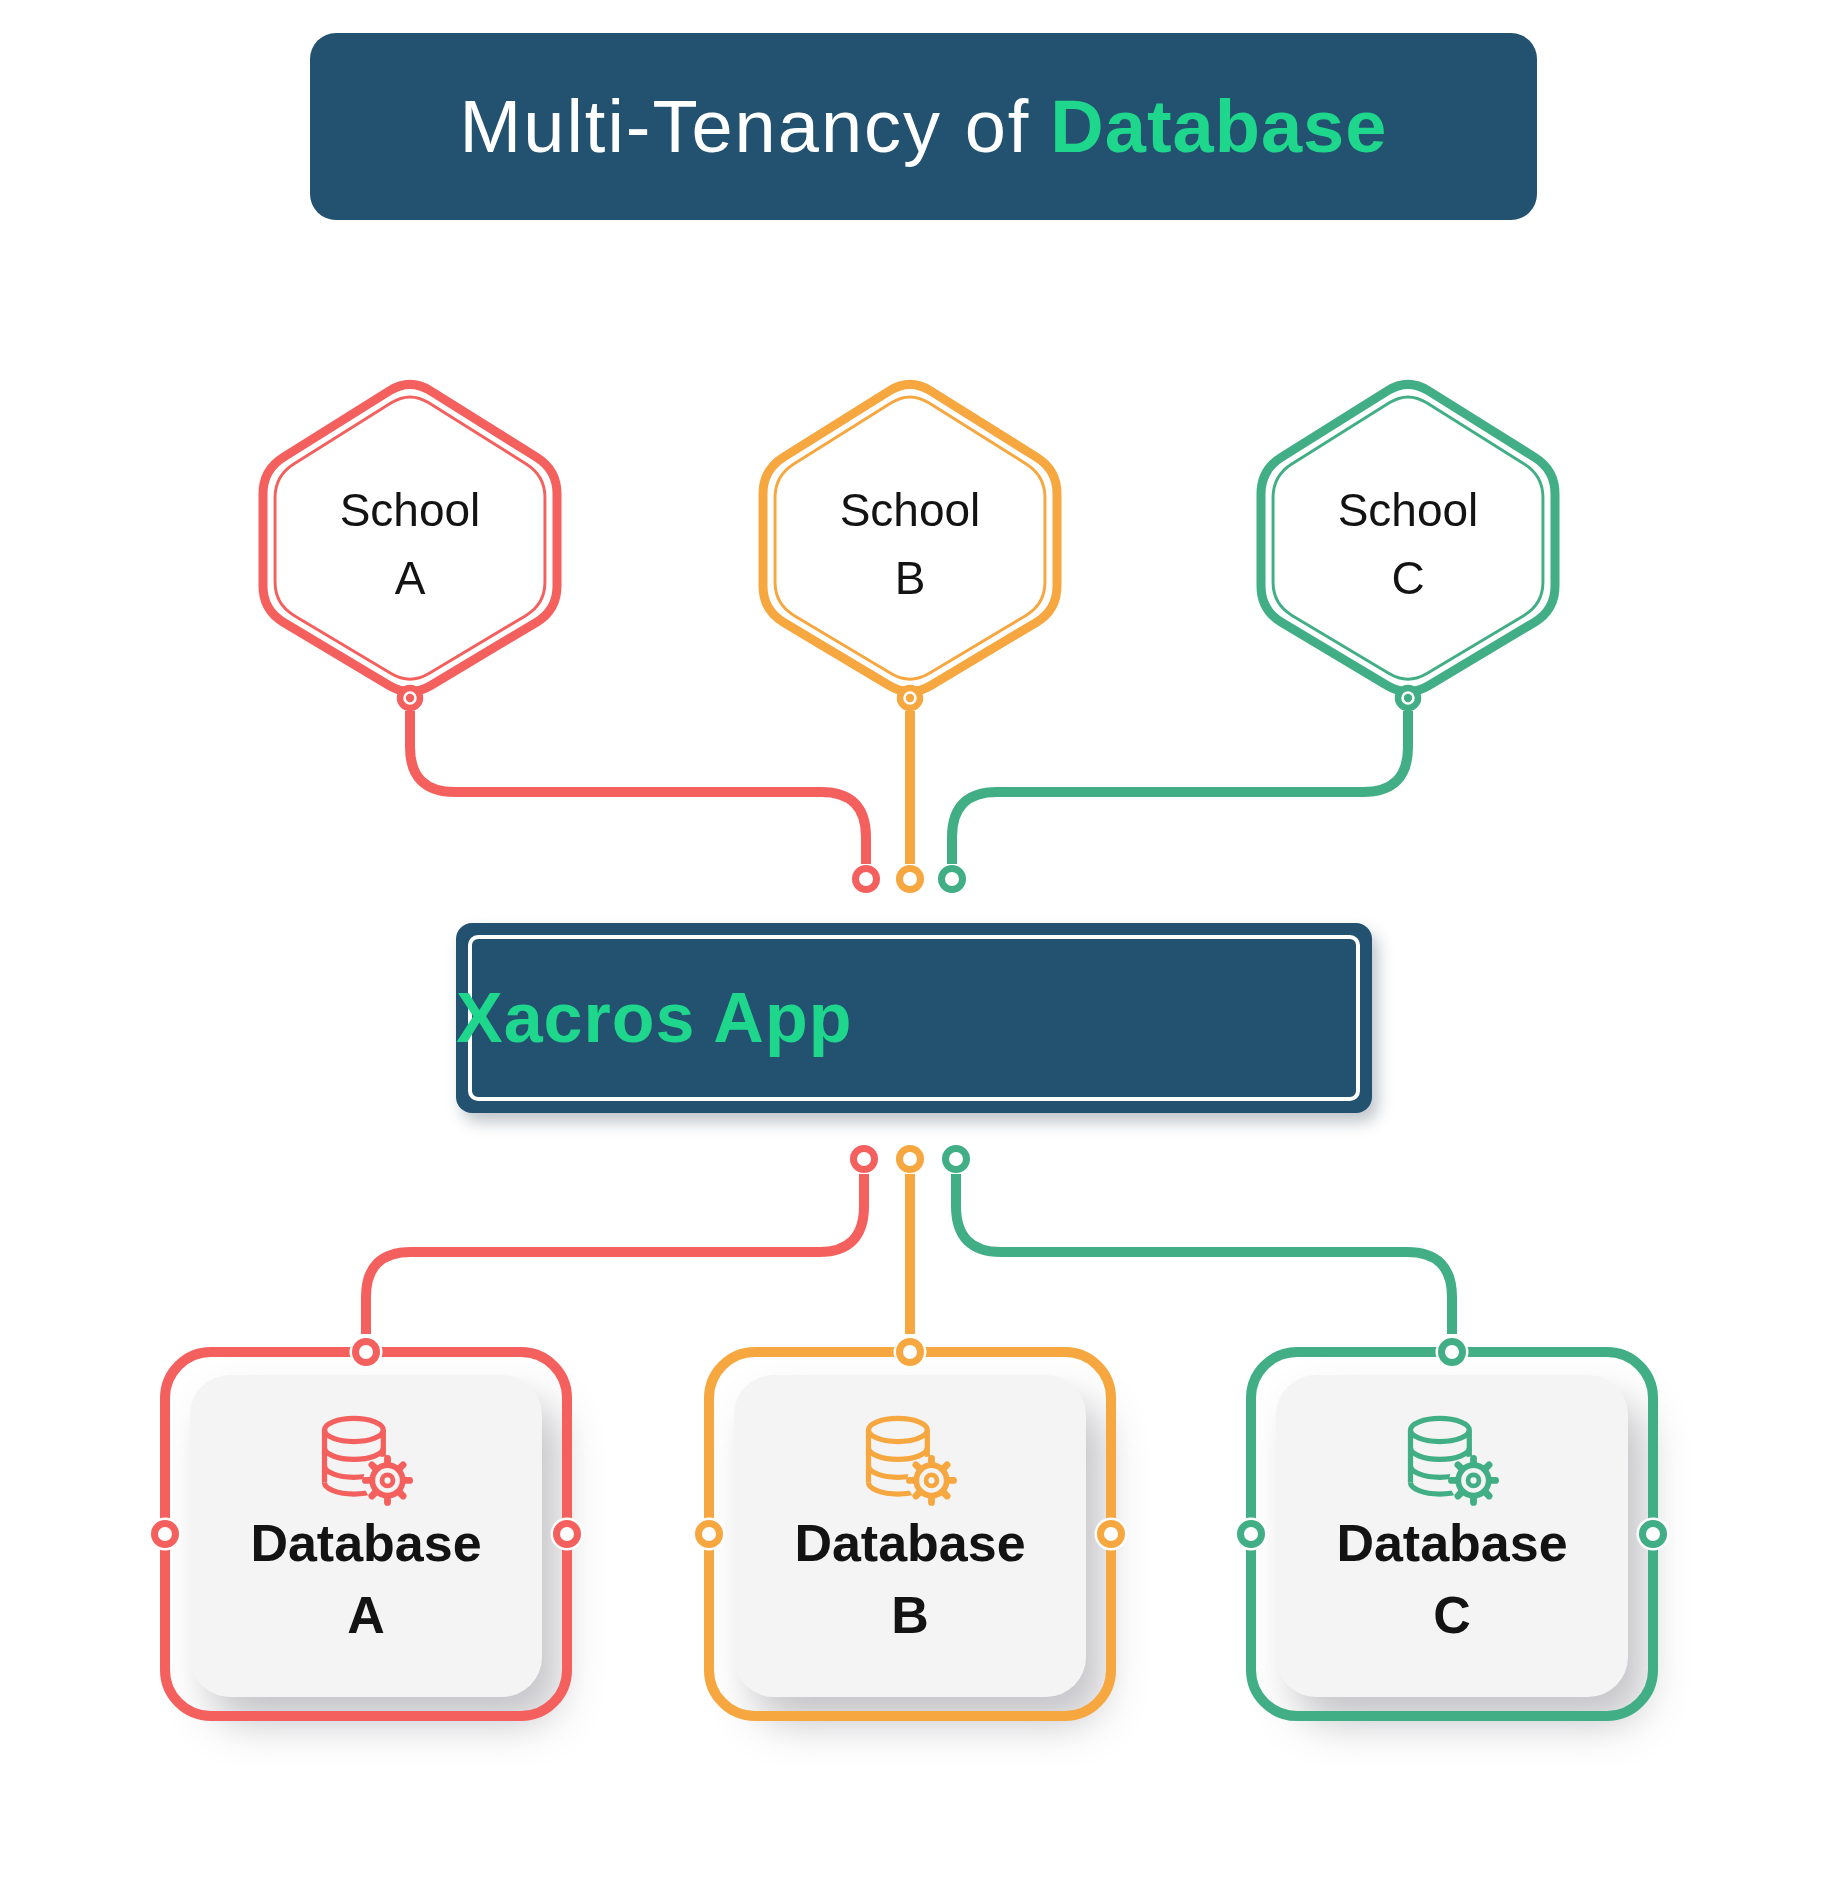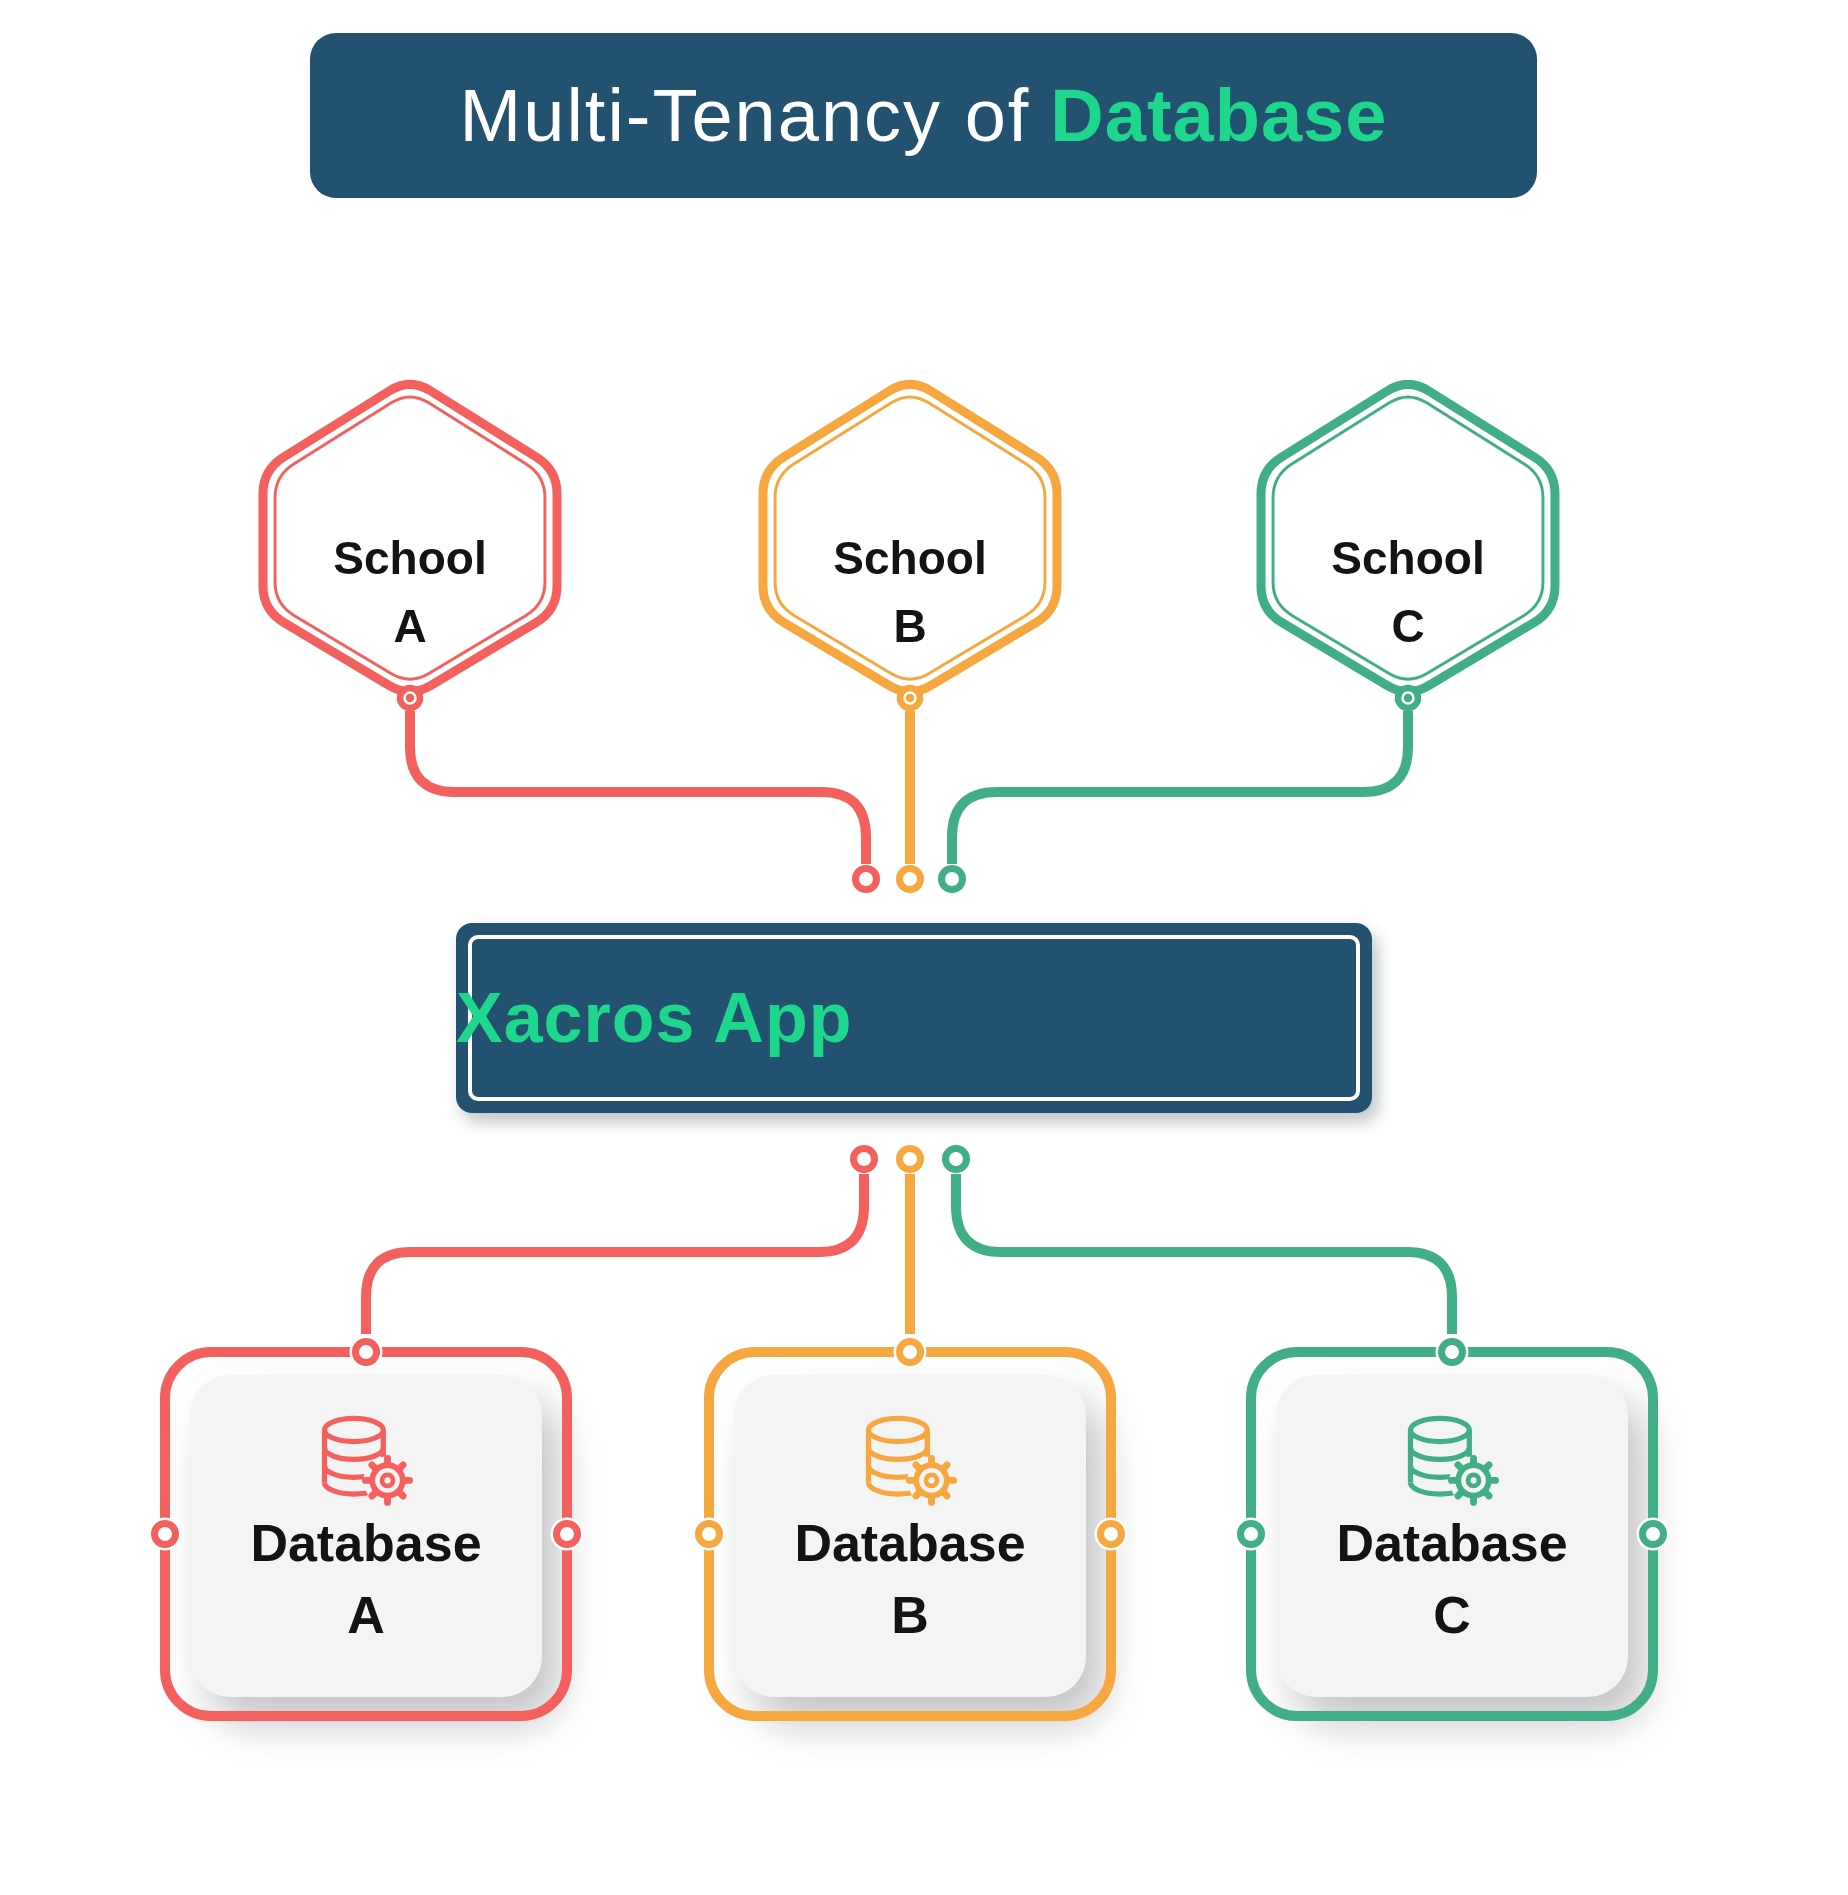--- a/index.html
+++ b/index.html
@@ -4,37 +4,37 @@
 <style>
   html,body{margin:0;padding:0;background:#fff;}
   #canvas{
     position:relative;width:1848px;height:1895px;background:var(--page-bg,#fff);
     font-family:"Liberation Sans",sans-serif;overflow:hidden;
   }
   #wires{position:absolute;left:0;top:0;pointer-events:none;}
 
   
   .header{
-    position:absolute;left:310px;top:33px;width:1227px;height:165px;
+    position:absolute;left:310px;top:33px;width:1227px;height:187px;
     background:var(--header-bg,#235270);border-radius:26px;
     display:flex;align-items:center;justify-content:center;
   }
   .title-prefix{
     color:var(--title-text,#fff);font-size:74px;font-weight:300;
     letter-spacing:2px;margin-right:20px;
   }
   .title-highlight{
     color:var(--accent-green,#1ED78C);font-size:74px;font-weight:700;
     letter-spacing:1px;
   }
 
   
   .school-label{
     position:absolute;top:484px;width:294px;text-align:center;
-    color:var(--label-text,#131313);font-weight:700;font-size:46px;line-height:52px;margin-top:48px;
+    color:var(--label-text,#131313);font-weight:400;font-size:46px;line-height:52px;
   }
   .school-letter{margin-top:16px;}
 
   
   .app-box{
     position:absolute;left:456px;top:923px;width:916px;height:190px;
     background:var(--header-bg,#235270);border-radius:16px;
     display:flex;align-items:center;
     box-shadow:6px 9px 16px rgba(25,45,65,.28);
   }

